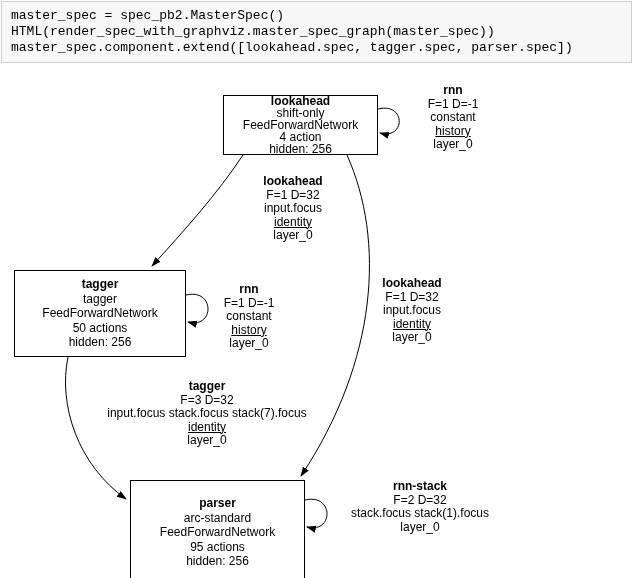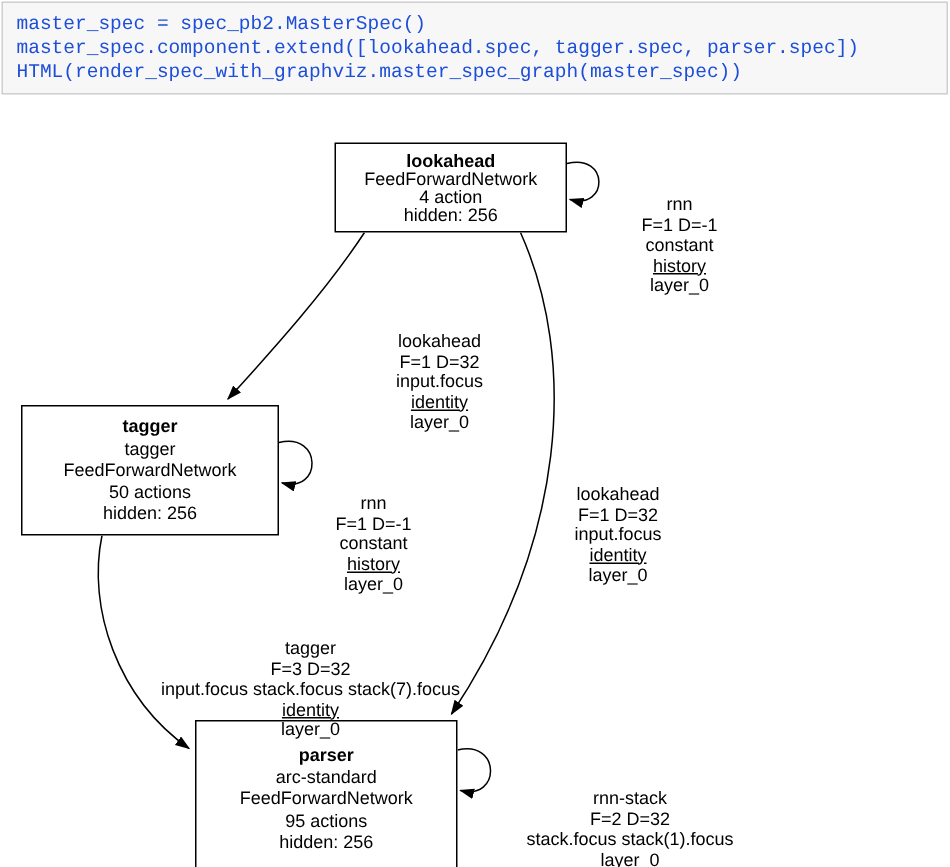--- a/index.html
+++ b/index.html
@@ -11,71 +11,72 @@
     color:#000;
   }
   .screen { position:relative; width:633px; height:578px; overflow:hidden; background:#fff; }
 
   
   .code-cell {
     position:absolute; left:1px; top:1px; width:631px;
     background:#f7f7f7; border:1px solid #cfcfcf;
     padding:6px 9px;
     font-family:"Liberation Mono","DejaVu Sans Mono",monospace;
-    font-size:13px; line-height:16px; color:#1d4ed8;
+    font-size:13px; line-height:16px; color:#000000;
     cursor:text;
   }
   .code-line { white-space:pre; }
 
   
   .node {
     position:absolute; border:1px solid #000; background:#fff;
     display:flex; flex-direction:column; justify-content:center;
     text-align:center; font-size:12px; color:#000;
   }
   .node .t { font-weight:bold; }
 
   
   .edge-label {
     position:absolute; text-align:center;
     font-size:12px; line-height:13.5px; color:#000;
   }
-  .edge-label .t   { font-weight:normal;margin-top:46px; }
+  .edge-label .t   { font-weight:bold; }
   .edge-label .lnk { text-decoration:underline; cursor:pointer; }
   .edge-label .lay { }
 
   svg.edges { position:absolute; left:0; top:0; }
 </style>
 </head>
 <body>
 
 <div class="screen">
 
   <div class="code-cell">
     <div class="code-line">master_spec = spec_pb2.MasterSpec()</div>
+    <div class="code-line">HTML(render_spec_with_graphviz.master_spec_graph(master_spec))</div>
     <div class="code-line">master_spec.component.extend([lookahead.spec, tagger.spec, parser.spec])</div>
-    <div class="code-line">HTML(render_spec_with_graphviz.master_spec_graph(master_spec))</div>
   </div>
 
   <svg class="edges" width="633" height="578" viewBox="0 0 633 578">
     <defs>
       <marker id="arrow" markerWidth="10" markerHeight="8" refX="9" refY="3.5" orient="auto">
         <path d="M0,0 L10,3.5 L0,7 Z" fill="#000"></path>
       </marker>
     </defs>
     <path d="M243,155 C218,193 183,232 152,266" fill="none" stroke="#000" stroke-width="1" marker-end="url(#arrow)"></path>
     <path d="M347,155 C385,240 378,360 301,476" fill="none" stroke="#000" stroke-width="1" marker-end="url(#arrow)"></path>
     <path d="M68,357 C58,405 78,465 126,499" fill="none" stroke="#000" stroke-width="1" marker-end="url(#arrow)"></path>
     <path d="M378,109 C406,102 406,140 380,133" fill="none" stroke="#000" stroke-width="1" marker-end="url(#arrow)"></path>
     <path d="M186,295 C215,288 215,329 188,322" fill="none" stroke="#000" stroke-width="1" marker-end="url(#arrow)"></path>
     <path d="M305,500 C334,493 334,534 307,527" fill="none" stroke="#000" stroke-width="1" marker-end="url(#arrow)"></path>
   </svg>
 
   <div class="node" style="left:223px; top:95px; width:155px; height:60px; line-height:12px;">
     <div class="t">lookahead</div>
+    <div>shift-only</div>
     <div>FeedForwardNetwork</div>
     <div>4 action</div>
     <div>hidden: 256</div>
   </div>
 
   <div class="node" style="left:14px; top:270px; width:172px; height:87px; line-height:14.5px;">
     <div class="t">tagger</div>
     <div>tagger</div>
     <div>FeedForwardNetwork</div>
     <div>50 actions</div>

